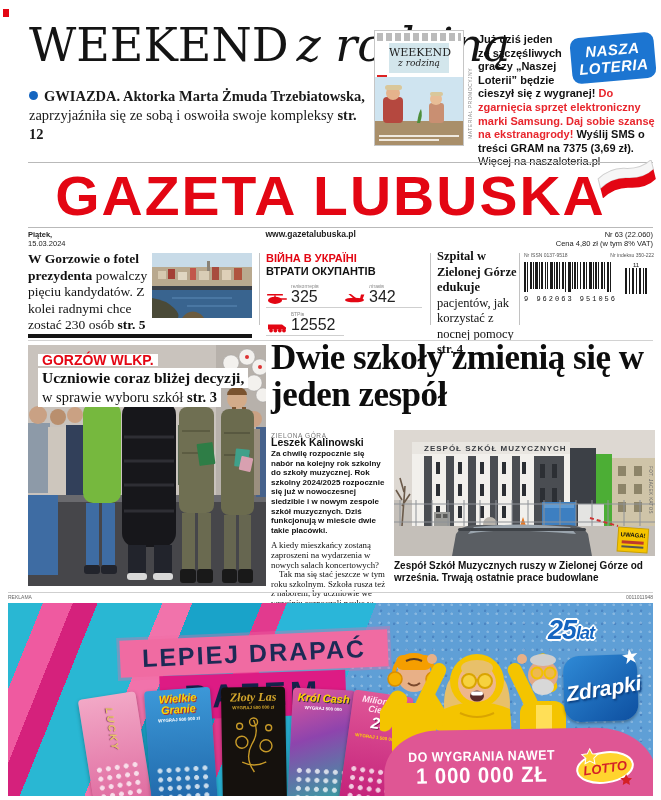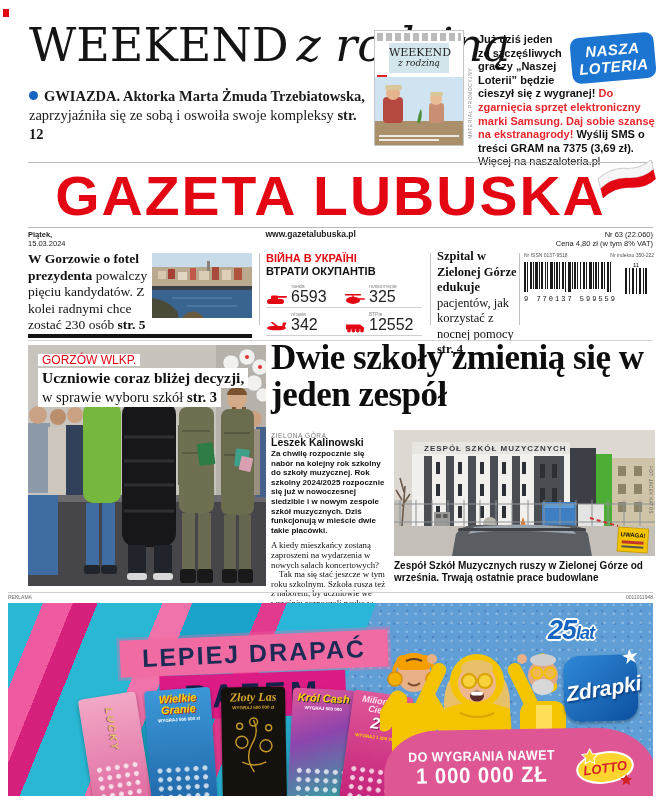--- a/index.html
+++ b/index.html
@@ -68,21 +68,21 @@
   .bc-box{left:524px;top:252px;width:130px;}
   .bc-labels{display:flex;justify-content:space-between;font-size:5px;color:#555;margin-bottom:4px;}
   .bc-row{display:flex;align-items:flex-start;gap:8px;}
   .bc-digits{font-size:7px;letter-spacing:2px;color:#111;margin-top:-1px;
              font-family:"Liberation Mono",monospace;}
   .thick-rule{left:28px;top:334px;width:224px;height:4px;background:#151515;}
 
   
   .photo-students{left:28px;top:345px;width:238px;height:241px;overflow:hidden;}
   .chip{position:absolute;background:#fff;padding:0 4px;white-space:nowrap;}
-  .kicker{left:10px;top:9px;color:#e30613;font-weight:normal;font-size:12px;line-height:12px;}
+  .kicker{left:10px;top:9px;color:#e30613;font-weight:bold;font-size:14px;line-height:12px;}
   .pchip1{left:10px;top:23px;font-family:"Liberation Serif",serif;font-weight:bold;
           font-size:15.5px;line-height:20px;}
   .pchip2{left:10px;top:43px;font-family:"Liberation Serif",serif;font-size:14.5px;line-height:19px;}
 
   
   .headline{left:271px;top:339px;width:392px;font-family:"Liberation Serif",serif;
             font-weight:bold;font-size:35px;line-height:37px;letter-spacing:-.5px;color:#0d0d0d;}
   .byline{left:271px;top:420px;font-size:10.5px;font-weight:bold;line-height:12px;margin-top:16px;}
   .byline-city{left:271px;top:432px;font-size:6.5px;color:#777;letter-spacing:.6px;}
   .article{left:271px;top:449px;width:117px;}
@@ -238,33 +238,20 @@
   </svg>
   <div class="abs vline" style="left:259px;top:253px;height:72px"></div>
 
   <div class="abs ukr">
     <div class="ukr-title">ВІЙНА В УКРАЇНІ</div>
     <div class="ukr-sub">ВТРАТИ ОКУПАНТІВ</div>
     <div class="ukr-grid">
       <div class="ukr-cell">
         <svg width="22" height="13" viewBox="0 0 22 13">
             <g fill="#e30613">
-              <rect x="1" y="7" rx="2.5" width="17" height="5"></rect>
-              <rect x="5" y="3.4" width="7" height="4.2" rx="1.2"></rect>
-              <rect x="11" y="4.1" width="10" height="1.6" rx=".8"></rect>
-            </g>
-          </svg>
-        <div class="ukr-txt">
-            <span class="ukr-lab">танків</span>
-            <span class="ukr-val">6593</span>
-          </div>
-      </div>
-      <div class="ukr-cell">
-        <svg width="22" height="13" viewBox="0 0 22 13">
-            <g fill="#e30613">
               <ellipse cx="9" cy="8.3" rx="7" ry="3.6"></ellipse>
               <rect x="1" y="2.1" width="16" height="1.5" rx=".7"></rect>
               <rect x="8.3" y="3.3" width="1.4" height="3.4"></rect>
               <rect x="14" y="6.2" width="7" height="1.6" rx=".8"></rect>
             </g>
           </svg>
         <div class="ukr-txt">
             <span class="ukr-lab">гелікоптерів</span>
             <span class="ukr-val">325</span>
           </div>
@@ -340,21 +327,21 @@
               <rect x="65" y="0" width="3" height="27"></rect>
               <rect x="69" y="0" width="1" height="27"></rect>
               <rect x="71" y="0" width="2" height="27"></rect>
               <rect x="74" y="0" width="1" height="27"></rect>
               <rect x="77" y="0" width="2" height="27"></rect>
               <rect x="80" y="0" width="1" height="27"></rect>
               <rect x="83" y="0" width="2" height="30"></rect>
               <rect x="86" y="0" width="1" height="30"></rect>
           </g>
         </svg>
-        <div class="bc-digits">9 770137 599559</div>
+        <div class="bc-digits">9 962063 951056</div>
       </div>
       <div style="text-align:center">
         <div style="font-size:6px;line-height:6px">11</div>
         <svg width="22" height="26" viewBox="0 0 22 26">
             <g fill="#1a1a1a">
               <rect x="0" width="2" height="26"></rect>
               <rect x="4" width="1" height="26"></rect>
               <rect x="7" width="2" height="26"></rect>
               <rect x="11" width="1" height="26"></rect>
               <rect x="14" width="2" height="26"></rect>

